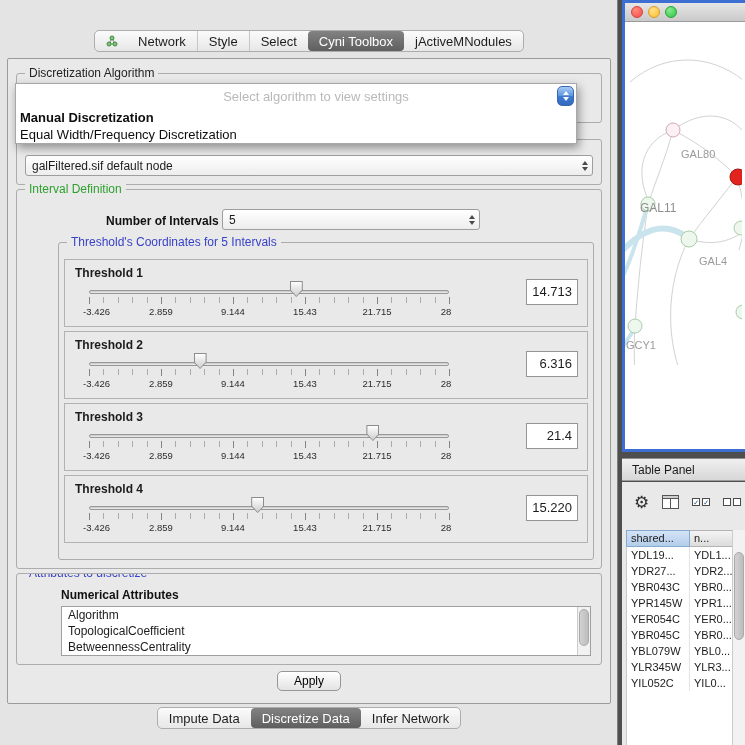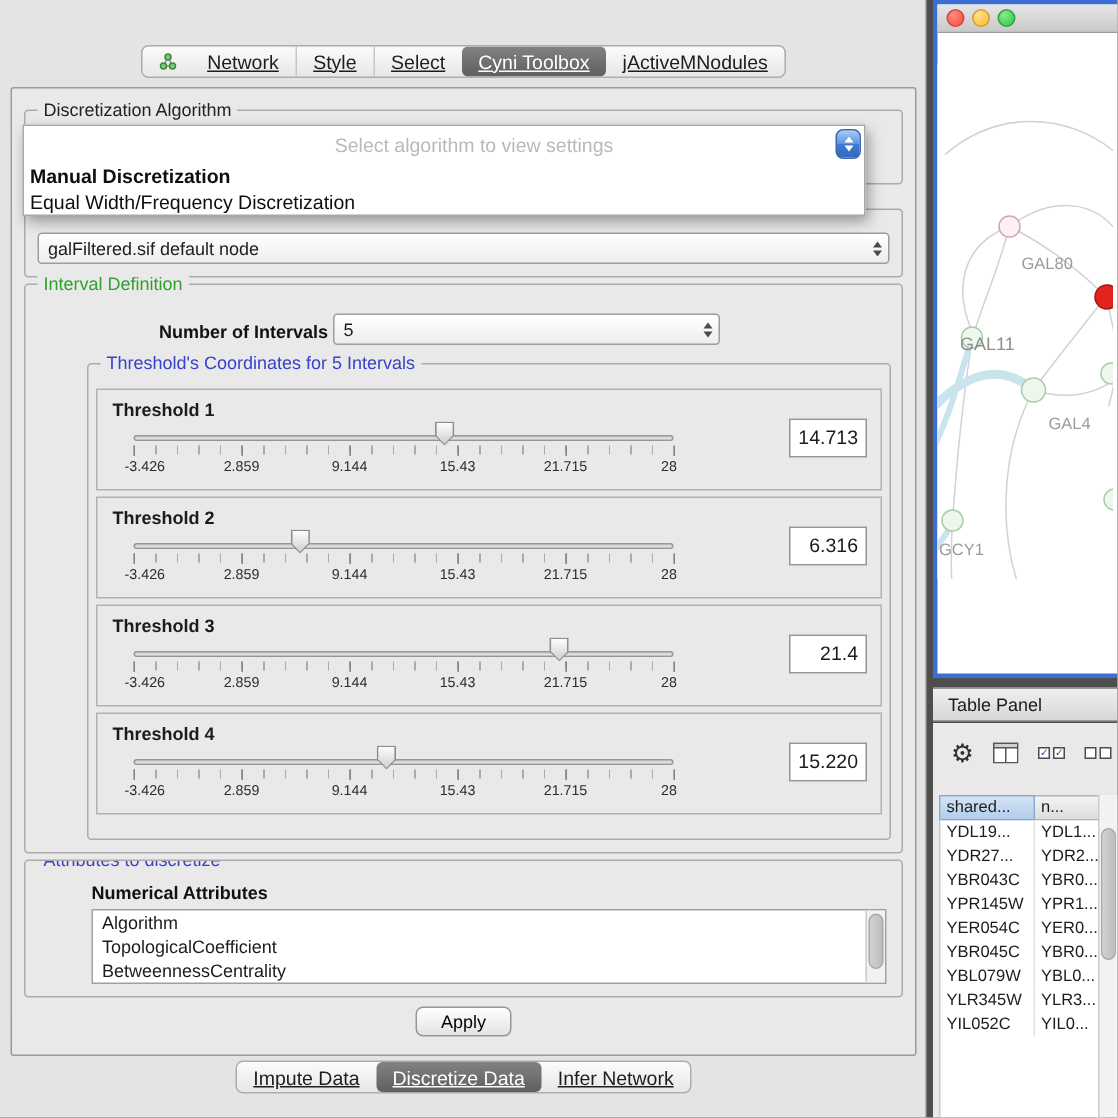--- a/index.html
+++ b/index.html
@@ -19,21 +19,21 @@
   .cp-title { flex:1; font-size:13px; color:#1a1a1a; }
   .win-min { width:9px; height:9px; border:1.5px solid #444; margin-right:14px; background:#f5f5f5; }
   .win-close { font-weight:bold; font-size:13px; color:#111; line-height:1; cursor:default; }
 
   .tabstrip { position:absolute; left:0; width:618px; display:flex; justify-content:center; }
   .tabstrip.top { top:30px; }
   .tabstrip.bottom { top:707px; }
   .tabs { display:inline-flex; border:1px solid #adadad; border-radius:5px;
     background:linear-gradient(#fbfbfb,#e7e7e7); height:22px; overflow:hidden; align-items:stretch; }
   .tab { padding:0 11px; display:flex; align-items:center; gap:20px; font-size:13px;
-    color:#1d1d1d; border-left:1px solid #c6c6c6; white-space:nowrap;text-decoration:underline; }
+    color:#1d1d1d; border-left:1px solid #c6c6c6; white-space:nowrap; }
   .tab:first-child { border-left:none; }
   .tab.selected { background:linear-gradient(#828282, var(--selected-tab-bg,#5f5f5f));
     color:#fff; border-radius:4px; border-left:none; }
   .tab.selected + .tab { border-left:none; }
   .net-ic { display:flex; align-items:center; }
 
   .main { position:absolute; left:7px; top:58px; width:604px; height:646px;
     border:1px solid #9b9b9b; border-radius:2px; background:#e9e9e9; }
 
   .group { position:absolute; border:1px solid #acacac; border-radius:3px; background:#e9e9e9; }
@@ -118,21 +118,21 @@
 
   
   .net-window { position:absolute; left:622px; top:0; width:123px; height:452px;
     border:3px solid var(--accent-blue,#3d6fd2); border-right:none; background:#fff; }
   .nw-titlebar { height:19px; background:linear-gradient(#e6e6e6,#c9c9c9);
     border-bottom:1px solid #9b9b9b; display:flex; align-items:center; padding-left:6px; gap:5px; }
   .light { width:12px; height:12px; border-radius:50%; }
   .light.red { background:radial-gradient(circle at 35% 30%, #ff8a80, #f74a43); border:1px solid #d4423c; }
   .light.yellow { background:radial-gradient(circle at 35% 30%, #ffe089, #fdbd2e); border:1px solid #d89d25; }
   .light.green { background:radial-gradient(circle at 35% 30%, #8ae98f, #2cc440); border:1px solid #2aa337; }
-  .nw-canvas { position:relative; width:117px; height:343px; overflow:hidden; background:#fff;margin-top:21px; }
+  .nw-canvas { position:relative; width:117px; height:343px; overflow:hidden; background:#fff; }
 
   
   .tp-header { position:absolute; left:622px; top:458px; width:123px; height:23px;
     background:linear-gradient(#f0f0f0,#d7d7d7); border-top:1px solid #8d8d8d;
     border-bottom:1px solid #9a9a9a; display:flex; align-items:center;
     padding-left:10px; font-size:12px; color:#1b1b1b; }
   .tp-body { position:absolute; left:622px; top:482px; width:123px; height:263px; background:#e9e9e9; }
   .tp-toolbar { position:absolute; left:0; right:0; top:2px; height:36px;
     display:flex; align-items:center; gap:13px; padding-left:12px; overflow:hidden; }
   .gear { font-size:17px; color:#2f2f2f; line-height:1; }

